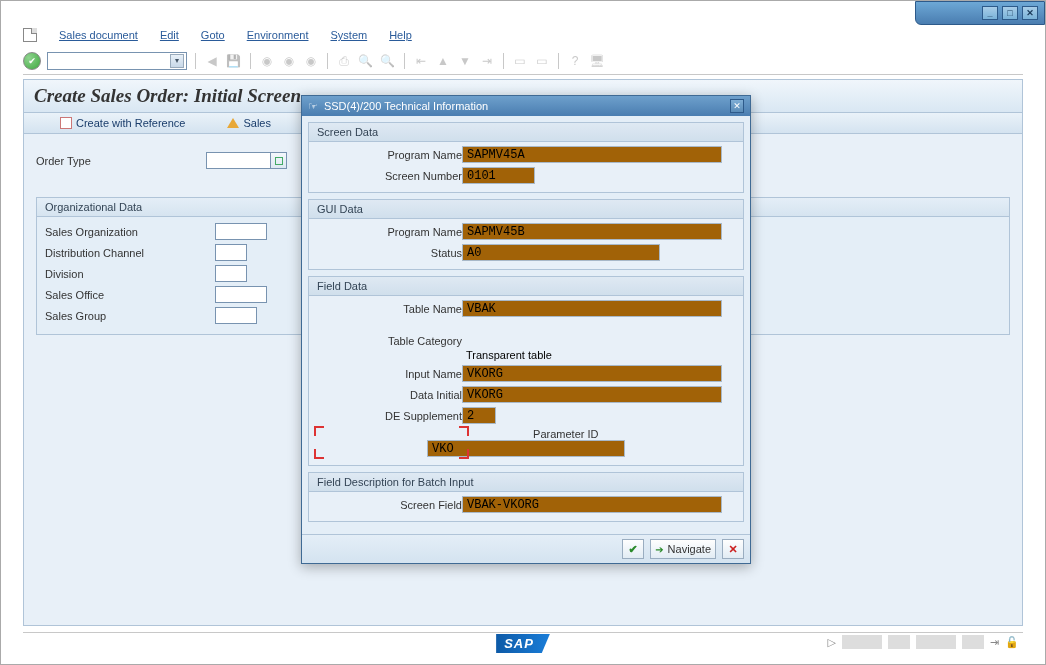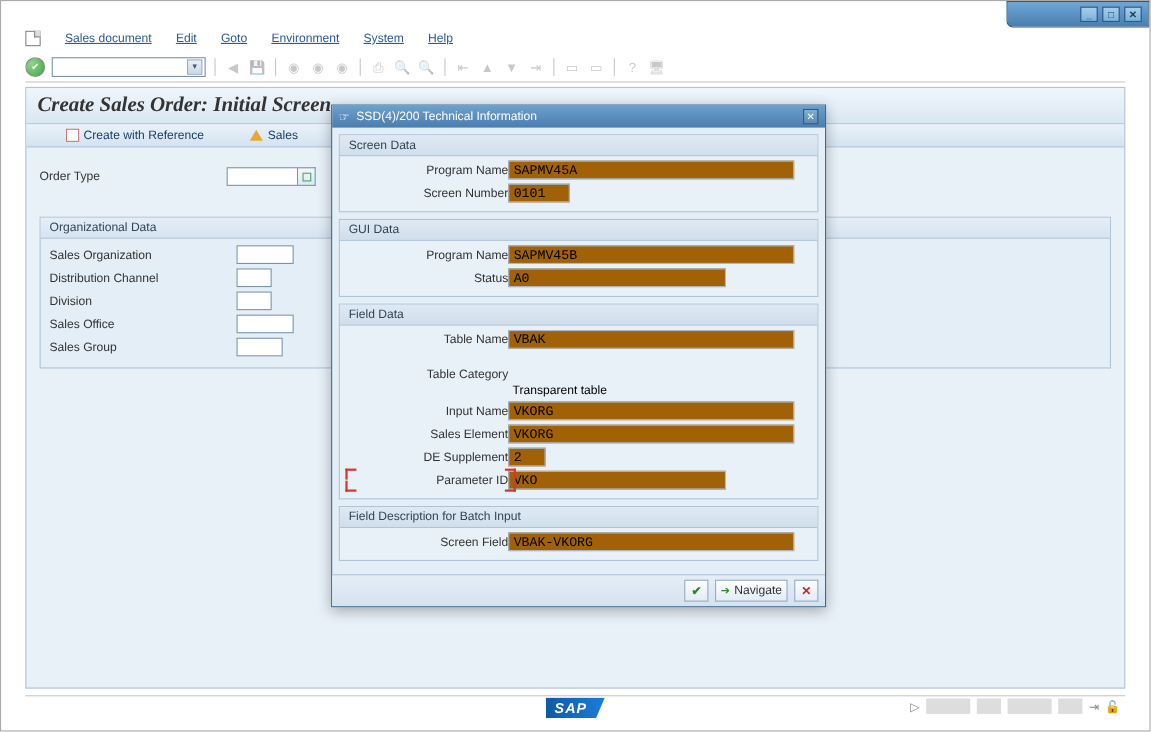--- a/index.html
+++ b/index.html
@@ -157,24 +157,25 @@
   }
   .sect-body{padding:4px 8px;text-align:right;}
   .sect-body .row label{width:145px;}
   .sect-body .row .ro{
     height:17px;border:1px solid #a8b8c8;background:#a16207;
     font-family:"Courier New",monospace;font-size:12px;color:#000;
     padding:0 4px; display:inline-flex;align-items:center;
   }
   .w-long{width:260px;}
   .w-med{width:198px;}
-  .w-sm{width:56px;}
+  .w-sm{width:73px;}
   .w-xs{width:34px;}
   .param-hl{
     position:relative;
+    flex-direction:column;
   }
   .param-hl::before, .param-hl::after{
     content:"";position:absolute;width:8px;height:8px;border:2px solid #d33;
   }
   .param-hl::before{left:-3px;top:-2px;border-right:none;border-bottom:none;}
   .param-hl::after{left:-3px;bottom:-2px;border-right:none;border-top:none;}
   .param-hl .rcorn::before,.param-hl .rcorn::after{
     content:"";position:absolute;width:8px;height:8px;border:2px solid #d33;
   }
   .param-hl .rcorn{position:absolute;left:0;top:0;width:150px;height:100%;}
@@ -360,21 +361,21 @@
           </div>
         <div class="row">
             <label>Table Category</label>
             <span class="plain">Transparent table</span>
           </div>
         <div class="row">
             <label>Input Name</label>
             <span class="ro w-long">VKORG</span>
           </div>
         <div class="row">
-            <label>Sales Element</label>
+            <label>Data Initial</label>
             <span class="ro w-long">VKORG</span>
           </div>
         <div class="row">
             <label>DE Supplement</label>
             <span class="ro w-xs">2</span>
           </div>
         <div class="row param-hl">
             <span class="rcorn"></span>
             <label>Parameter ID</label>
             <span class="ro w-med">VKO</span>

